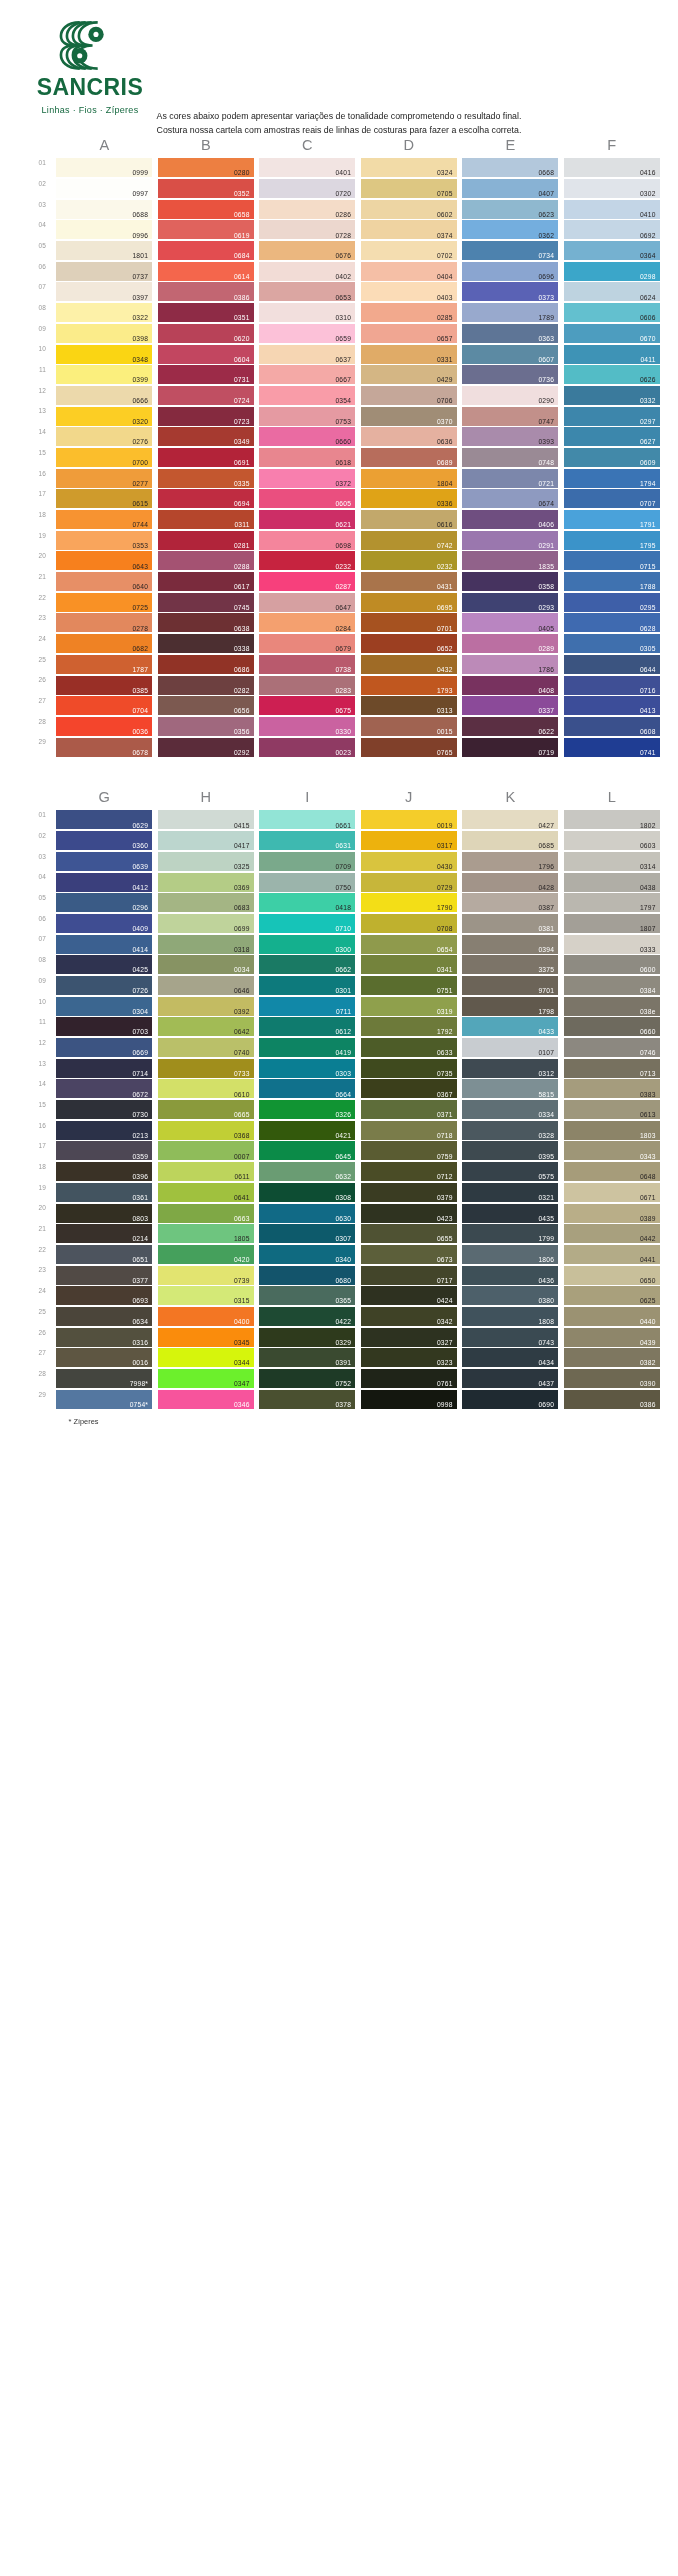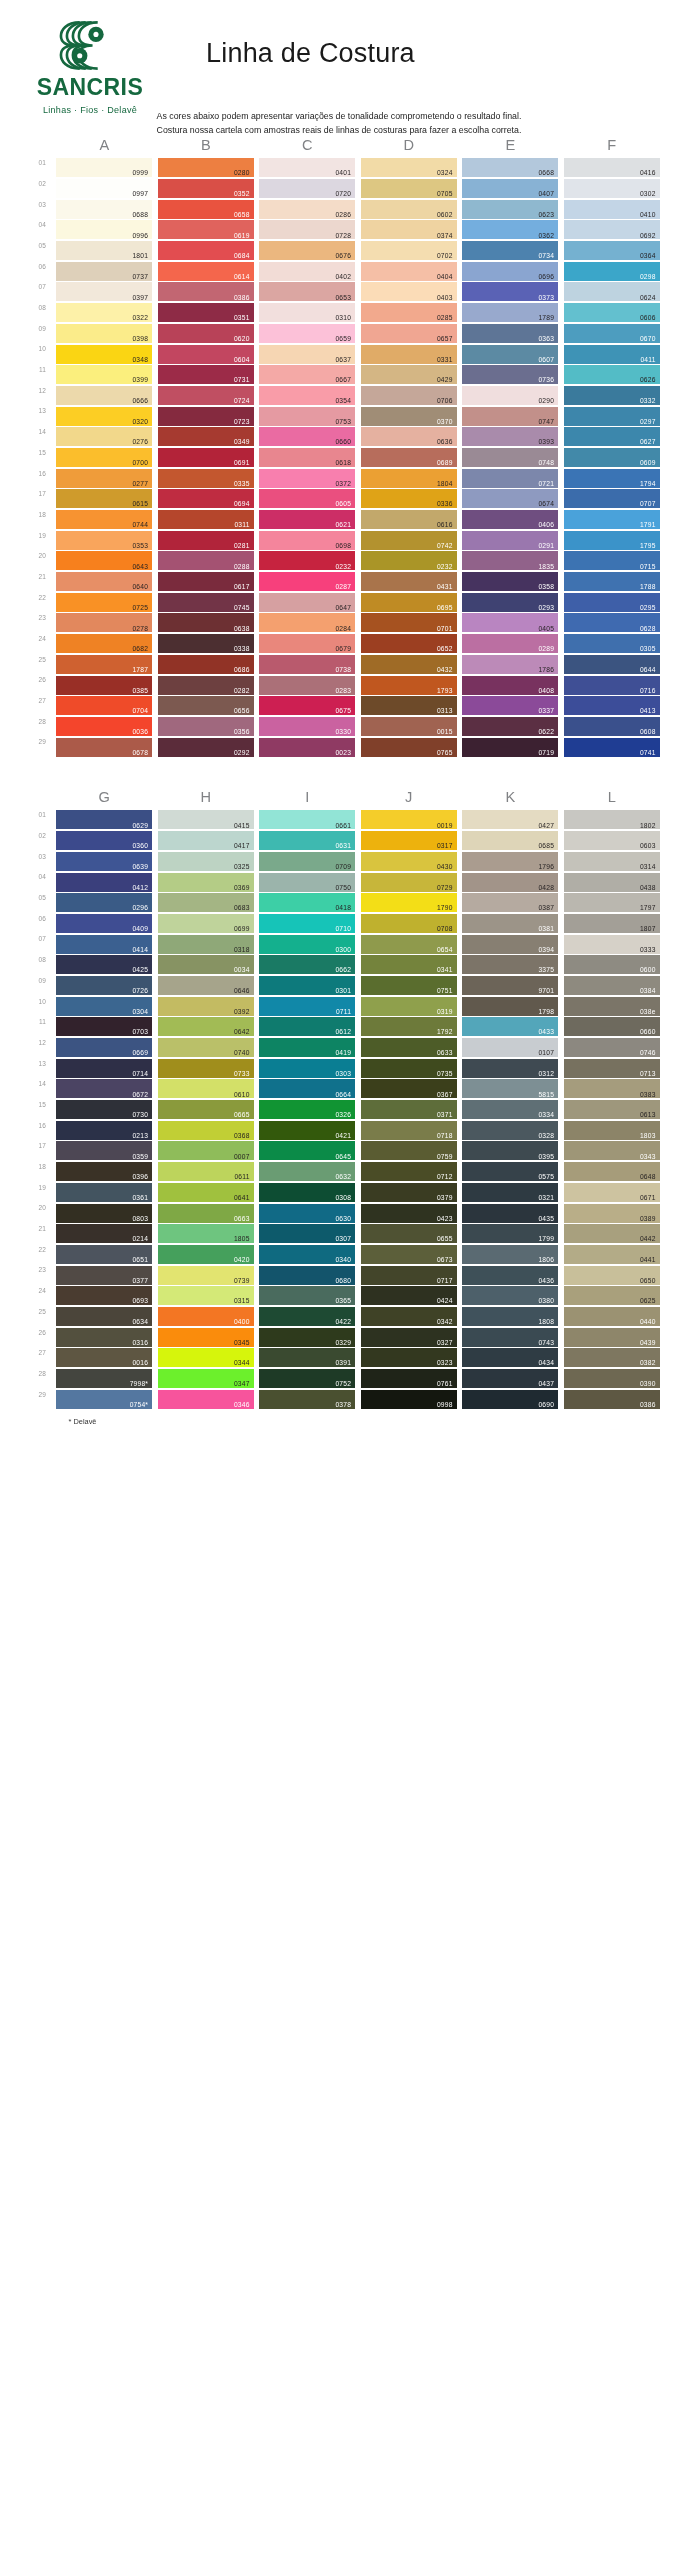--- a/index.html
+++ b/index.html
@@ -164,24 +164,21 @@
             <circle cx="49" cy="18" r="9"></circle>
             <circle cx="30" cy="43" r="9"></circle>
           </g>
           <g fill="#ffffff">
             <circle cx="49" cy="18" r="3"></circle>
             <circle cx="30" cy="43" r="3"></circle>
           </g>
         </svg>
       </span>
       <span class="logo-word">SANCRIS</span>
-      <span class="logo-tag">Linhas · Fios · Delavê</span>
-    </div>
-    <div class="title-block">
-      <h1 class="main-title">Linha de Costura</h1>
+      <span class="logo-tag">Linhas · Fios · Zíperes</span>
     </div>
   </div>
 
   <div class="notice">
     <div>As cores abaixo podem apresentar variações de tonalidade comprometendo o resultado final.</div>
     <div>Costura nossa cartela com amostras reais de linhas de costuras para fazer a escolha correta.</div>
   </div>
 
   <div class="grid-wrap">
     <div id="grid-container">
@@ -2142,20 +2139,20 @@
               </td>
               <td class="swatch-cell">
                 <span class="swatch" style="background: rgb(94, 88, 67);">
                   <span class="code" style="color: rgb(255, 255, 255);">0386</span>
                 </span>
               </td>
             </tr>
           </tbody>
         </table>
       </div>
-    <div class="legend">*  Delavê</div>
+    <div class="legend">*  Zíperes</div>
   </div>
 
   <div class="footer-space"></div>
 
 
 </div>
 
 
 </body></html>

